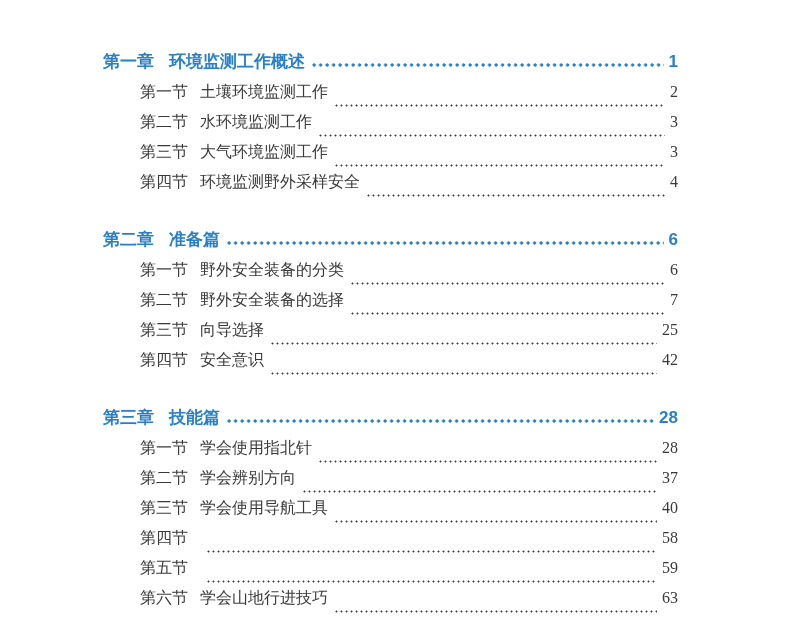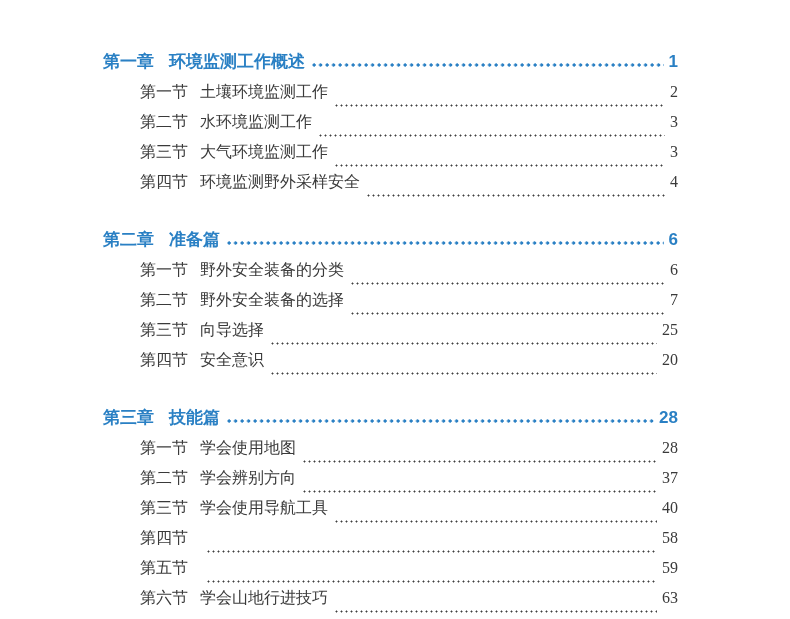--- a/index.html
+++ b/index.html
@@ -123,34 +123,34 @@
     <div class="row section-row">
       <span class="sec-label">第三节</span>
       <span class="sec-title">向导选择</span>
       <span class="leader sec-leader"></span>
       <span class="pagenum sec-page">25</span>
     </div>
     <div class="row section-row">
       <span class="sec-label">第四节</span>
       <span class="sec-title">安全意识</span>
       <span class="leader sec-leader"></span>
-      <span class="pagenum sec-page">20</span>
+      <span class="pagenum sec-page">42</span>
     </div>
   </section>
 
   <section class="chapter-block">
     <div class="row chapter-row">
       <span class="ch-label">第三章</span>
       <span class="ch-title">技能篇</span>
       <span class="leader ch-leader"></span>
       <span class="pagenum ch-page">28</span>
     </div>
     <div class="row section-row">
       <span class="sec-label">第一节</span>
-      <span class="sec-title">学会使用地图</span>
+      <span class="sec-title">学会使用指北针</span>
       <span class="leader sec-leader"></span>
       <span class="pagenum sec-page">28</span>
     </div>
     <div class="row section-row">
       <span class="sec-label">第二节</span>
       <span class="sec-title">学会辨别方向</span>
       <span class="leader sec-leader"></span>
       <span class="pagenum sec-page">37</span>
     </div>
     <div class="row section-row">

